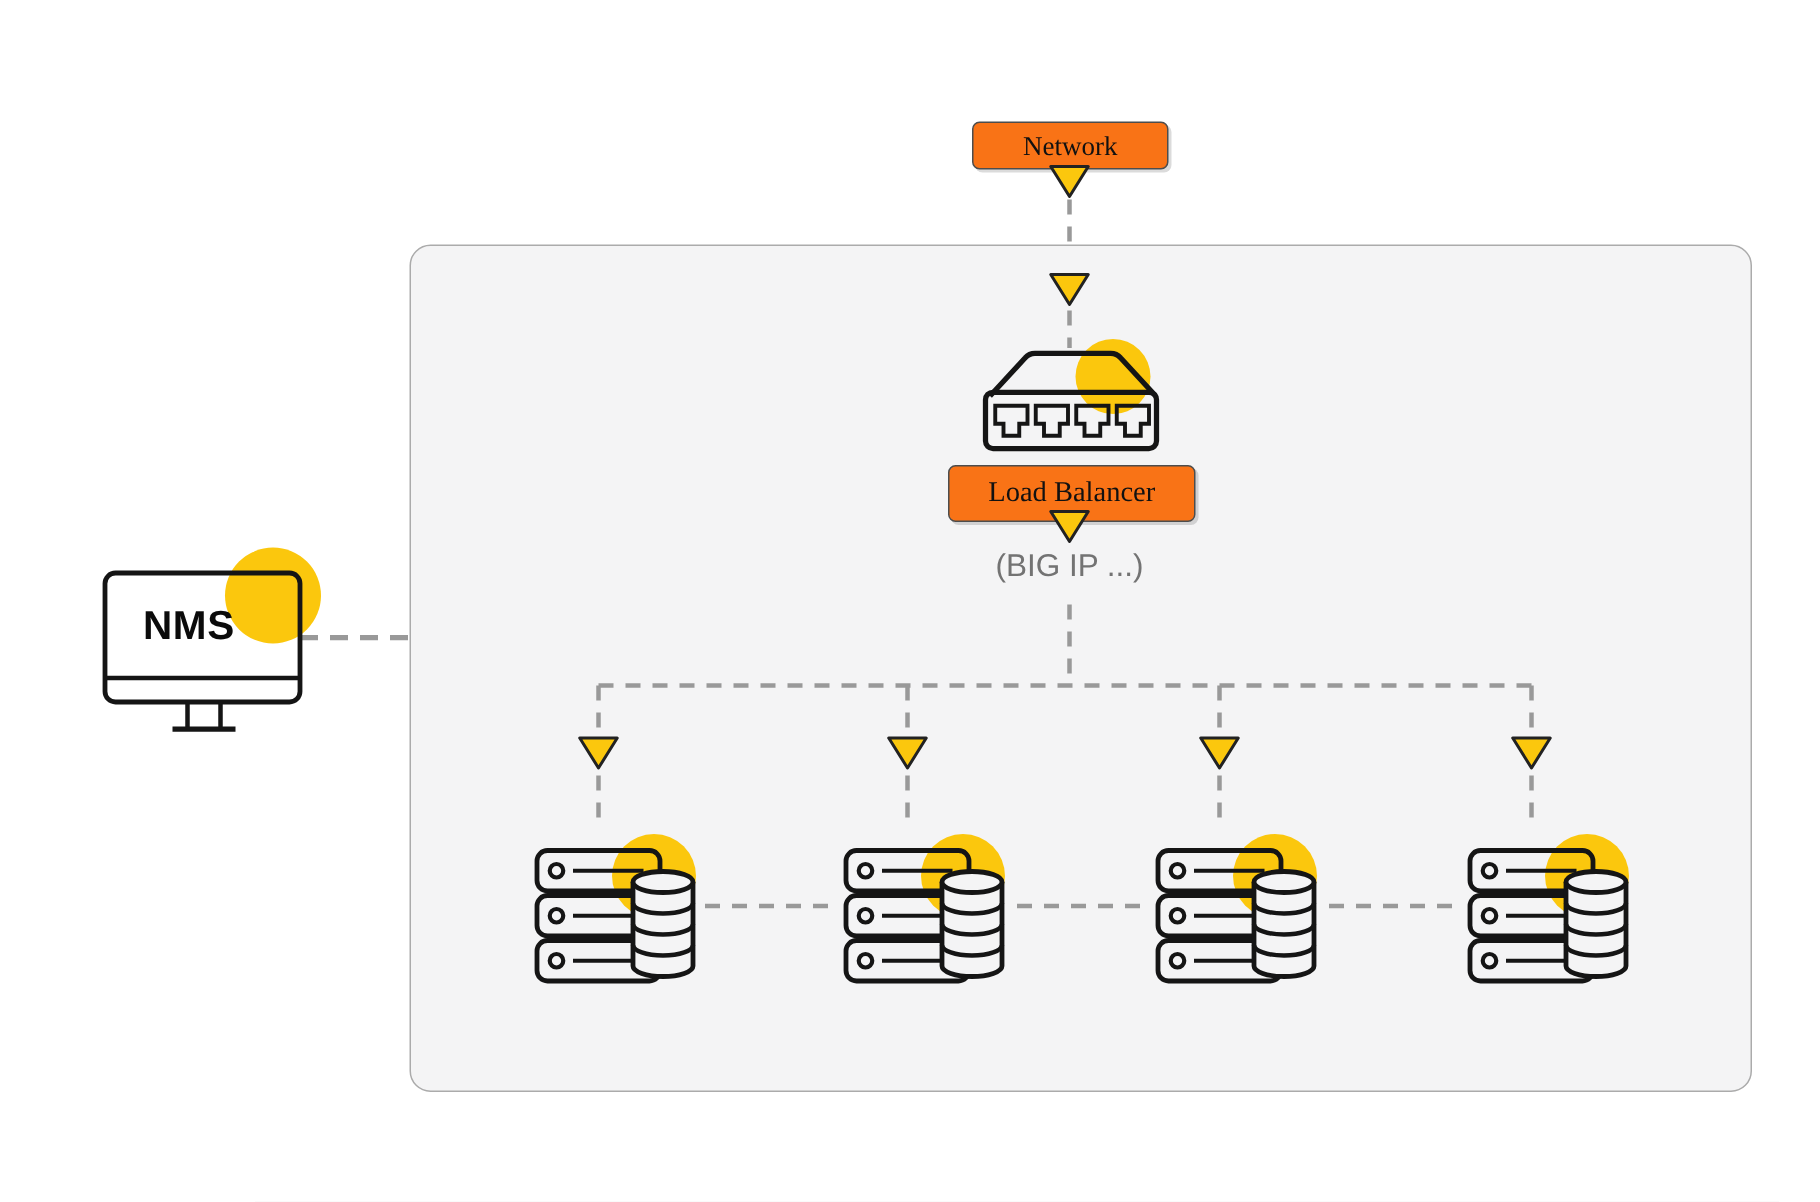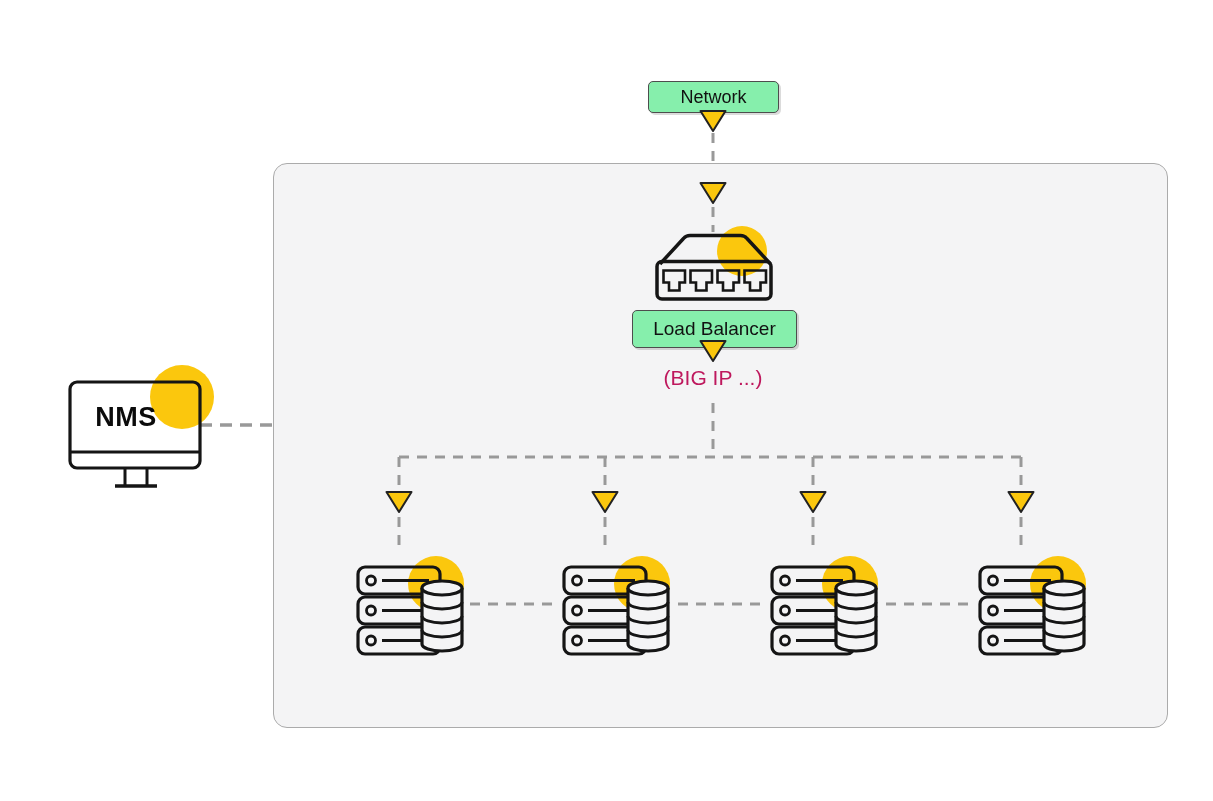--- a/index.html
+++ b/index.html
@@ -7,29 +7,29 @@
     width:1213px;height:801px;position:relative;background:#ffffff;
     font-family:"Liberation Sans", sans-serif;overflow:hidden;
   }
   .container{
     position:absolute;left:273px;top:163px;width:895px;height:565px;
     background:#f4f4f5;border:1px solid #ababab;border-radius:14px;
     box-sizing:border-box;
   }
   .label-box{
     position:absolute;display:flex;align-items:center;justify-content:center;
-    background:#86efac;border:1.6px solid #4d4d4d;border-radius:5px;
+    background:#f97316;border:1.6px solid #4d4d4d;border-radius:5px;
     box-shadow:2px 2px 0 rgba(0,0,0,0.14);
-    color:#111;box-sizing:border-box;
+    color:#111;box-sizing:border-box;font-family:Liberation Serif, serif;
   }
   .network-box{left:648px;top:81px;width:131px;height:32px;font-size:18px;}
   .lb-box{left:632px;top:310px;width:165px;height:38px;font-size:19px;text-align:right;}
   .bigip-text{
     position:absolute;left:623px;top:366px;width:180px;height:28px;
-    text-align:center;font-size:21px;color:#be185d;
+    text-align:center;font-size:21px;color:#737373;
   }
   .nms-text{
     position:absolute;left:70px;top:402px;width:112px;text-align:center;
     font-size:27px;font-weight:bold;color:#0b0b0b;letter-spacing:0.5px;
   }
   svg.overlay{position:absolute;left:0;top:0;pointer-events:none;}
   .dash{stroke:#999999;stroke-width:3;fill:none;stroke-dasharray:10 8;}
   .dash-wide{stroke:#999999;stroke-width:3.5;fill:none;stroke-dasharray:12 8;}
   .icon-stroke{stroke:#151515;fill:none;}
 </style>

